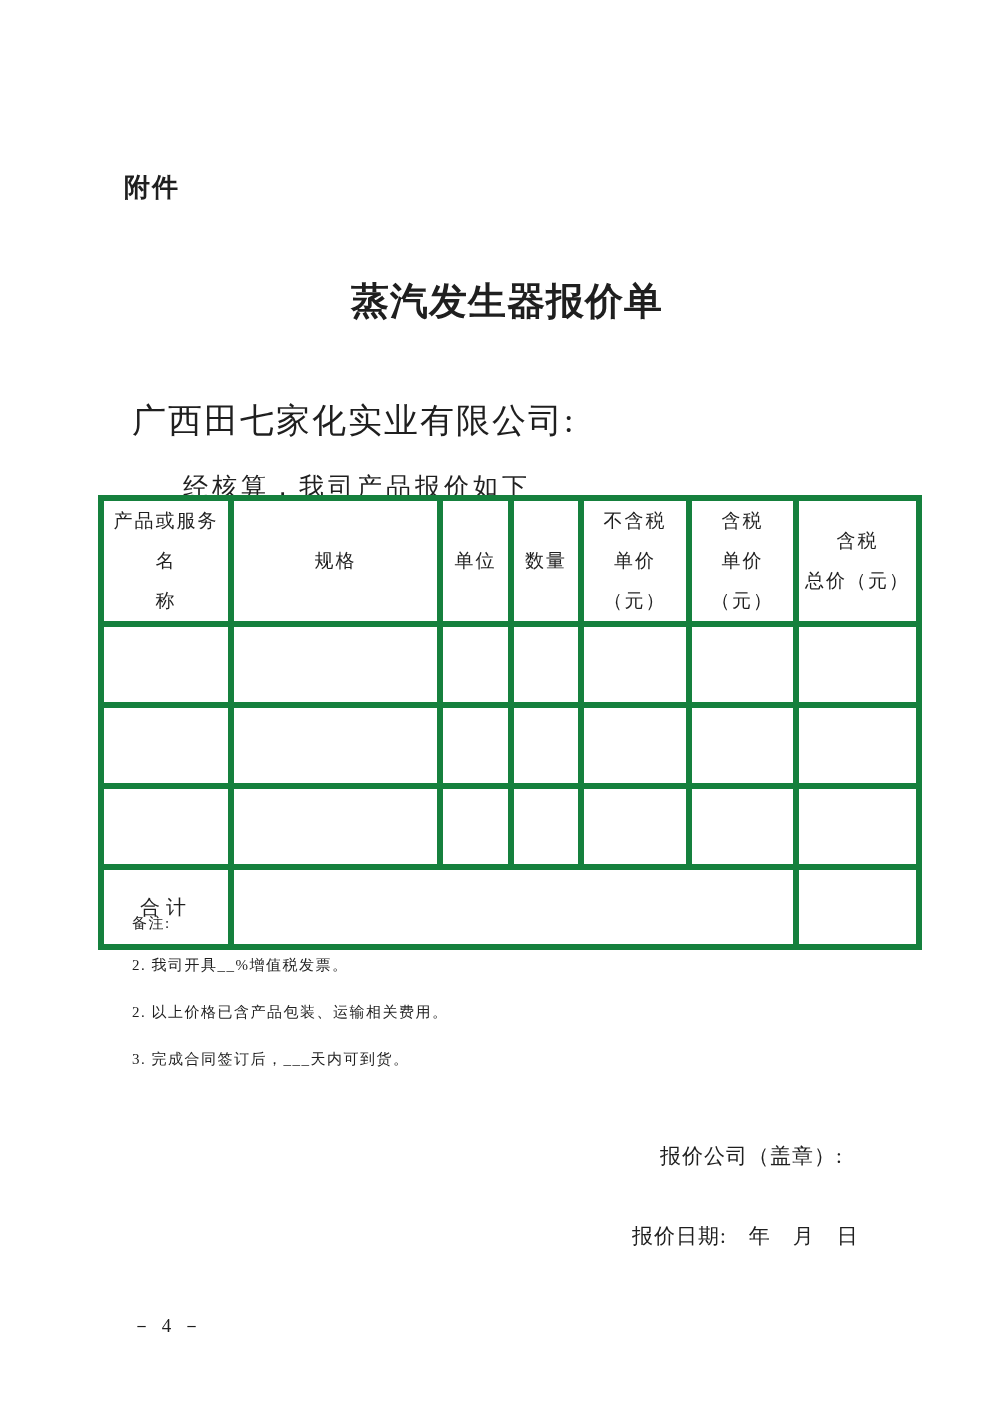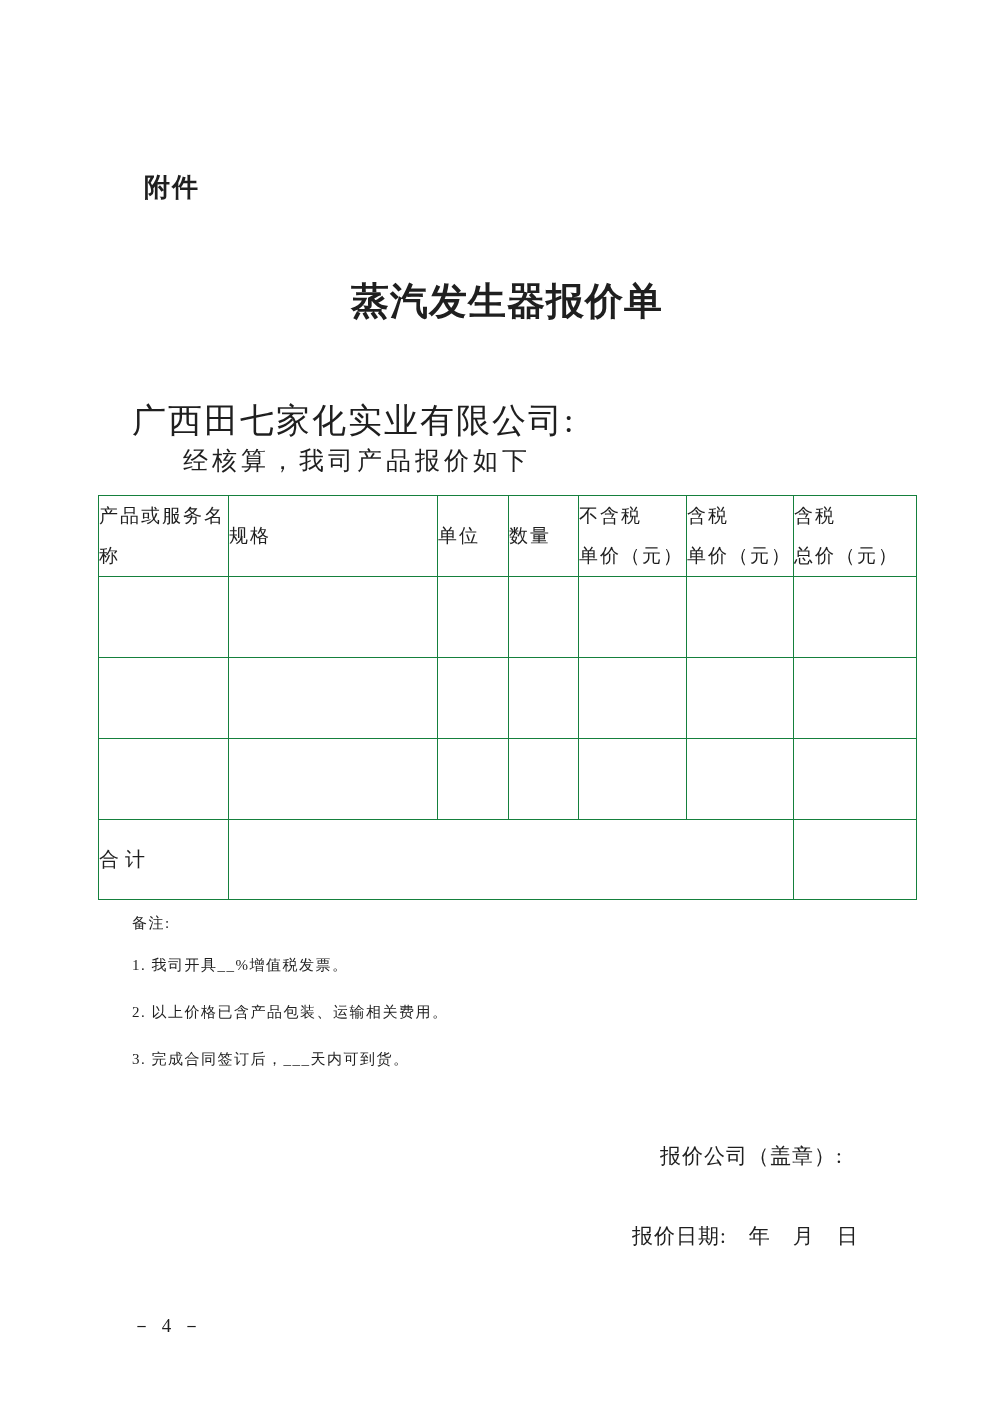--- a/index.html
+++ b/index.html
@@ -7,21 +7,21 @@
     position: relative;
     width: 1000px;
     height: 1414px;
     background: #ffffff;
     color: #1f1f1f;
     font-family: "Liberation Serif", "DejaVu Serif", serif;
     overflow: hidden;
   }
   .attachment {
     position: absolute;
-    left: 144px;
+    left: 124px;
     top: 170px;
     font-size: 26px;
     font-weight: bold;
     font-family: "Liberation Sans", "DejaVu Sans", sans-serif;
     letter-spacing: 2px;
   }
   .doc-title {
     position: absolute;
     left: 7px;
     top: 276px;
@@ -35,36 +35,36 @@
   .company-line {
     position: absolute;
     left: 132px;
     top: 398px;
     font-size: 34px;
     letter-spacing: 2px;
   }
   .intro-line {
     position: absolute;
     left: 183px;
-    top: 444px;
+    top: 470px;
     font-size: 25px;
     letter-spacing: 4px;
   }
   table.quote-table {
     position: absolute;
     left: 98px;
     top: 495px;
     width: 818px;
     border-collapse: collapse;
     table-layout: fixed;
   }
   .quote-table th, .quote-table td {
-    border: 1px solid #15803d;
+    border: 6px solid #15803d;
     padding: 0;
-    text-align: left;
+    text-align: center;
     vertical-align: middle;
     font-weight: normal;
     overflow: hidden;
   }
   .quote-table thead tr { height: 80px; }
   .quote-table th {
     font-size: 19px;
     letter-spacing: 2px;
   }
   .quote-table th .hline { line-height: 40px; }
@@ -189,21 +189,21 @@
       <tr class="total-row">
         <td class="total-label">合计</td>
         <td colspan="5"></td>
         <td></td>
       </tr>
     </tbody>
   </table>
 
   <div class="remarks">
     <div class="remarks-heading">备注:</div>
-    <div class="remark-item">1. 我司开具__%增值税发票。</div>
+    <div class="remark-item">2. 我司开具__%增值税发票。</div>
     <div class="remark-item">2. 以上价格已含产品包装、运输相关费用。</div>
     <div class="remark-item">3. 完成合同签订后，___天内可到货。</div>
   </div>
 
   <div class="seal-line">报价公司（盖章）:</div>
 
   <div class="date-line">报价日期:　年　月　日</div>
 
   <div class="page-number">－ 4 －</div>
 

